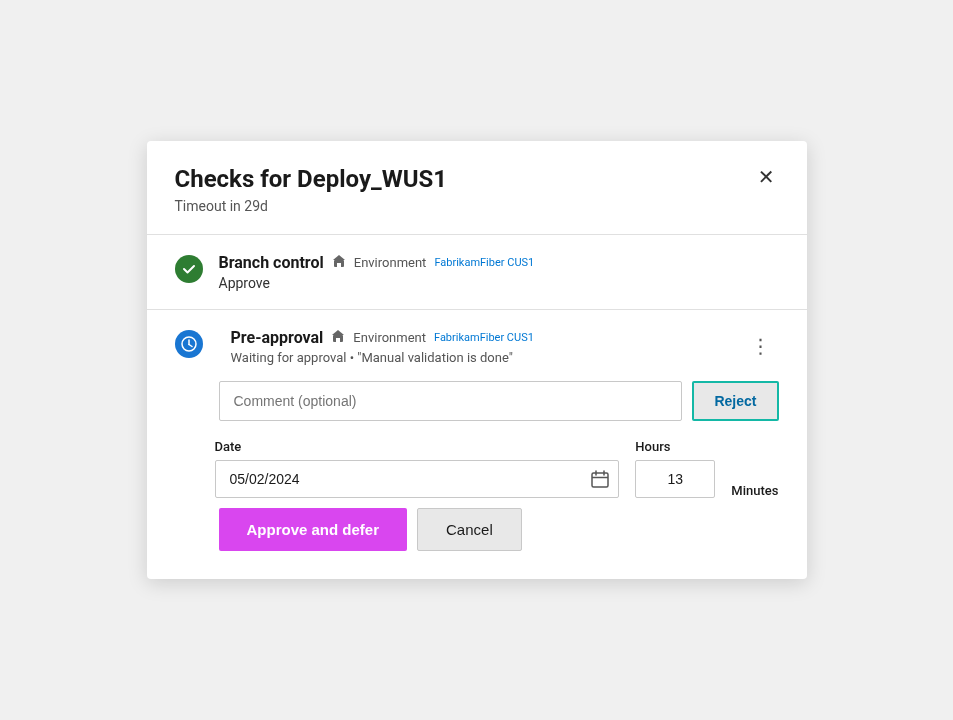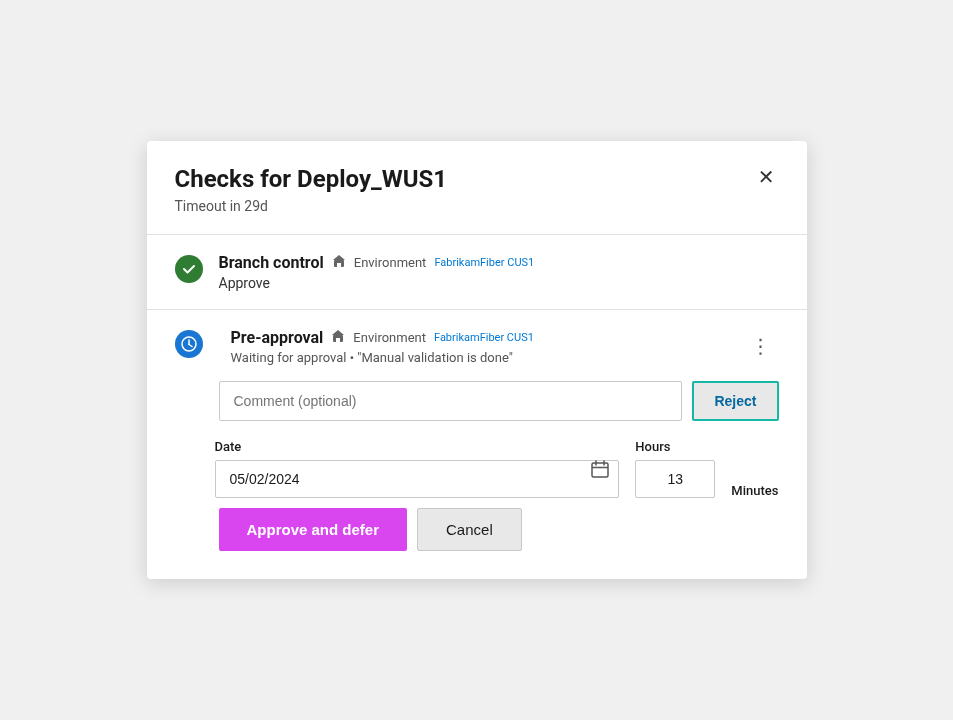--- a/index.html
+++ b/index.html
@@ -226,20 +226,21 @@
 
     .field-label {
       font-size: 13px;
       color: #1a1a1a;
       font-weight: 500;
     }
 
     .date-input-wrapper {
       position: relative;
       display: flex;
+      align-items: center;
     }
 
     .date-input {
       width: 100%;
       border: 1px solid #c8c8c8;
       border-radius: 2px;
       padding: 10px 40px 10px 14px;
       font-size: 14px;
       color: #1a1a1a;
       outline: none;

